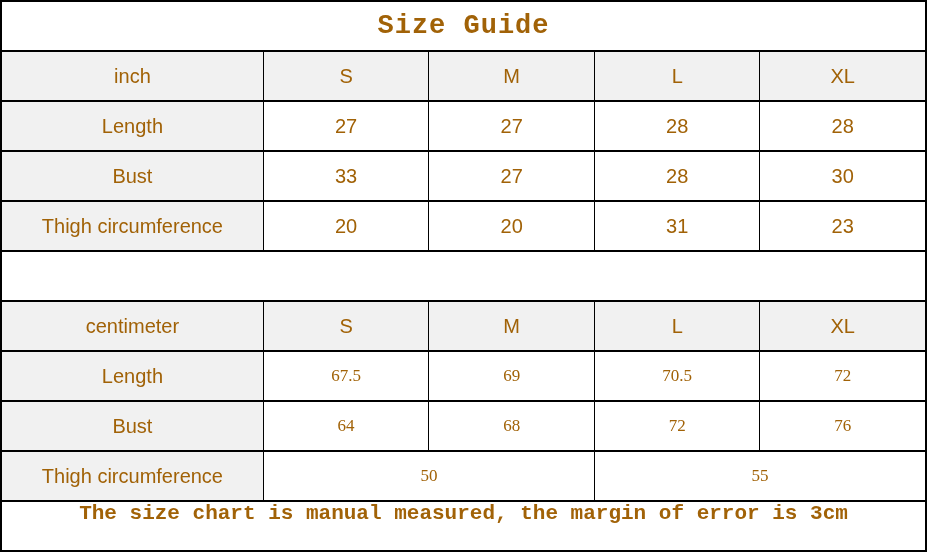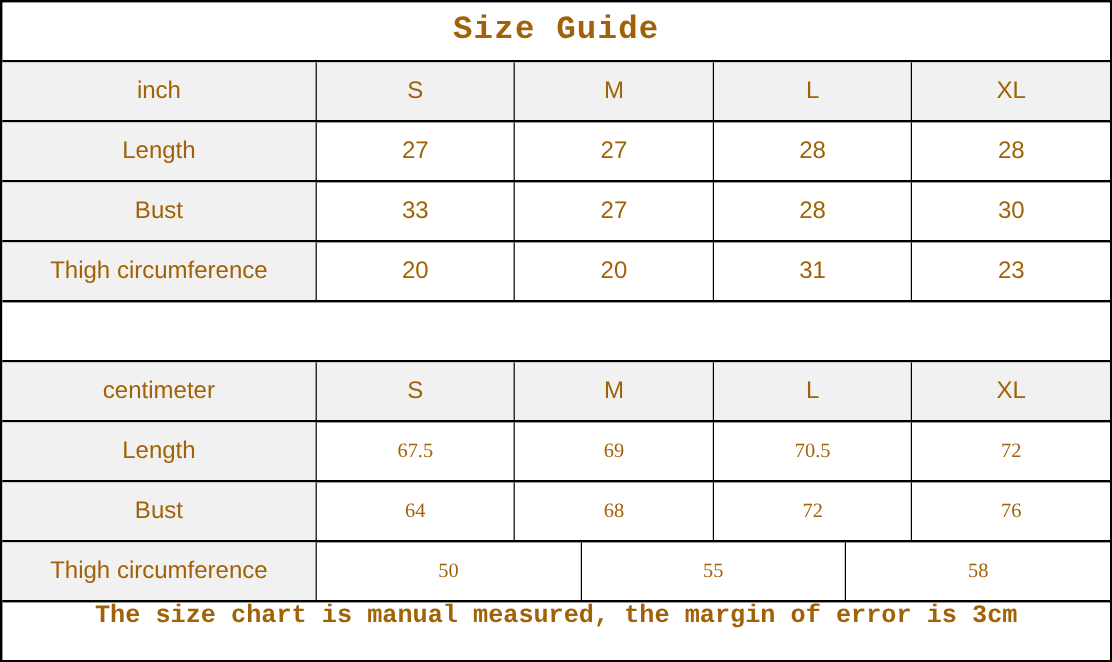--- a/index.html
+++ b/index.html
@@ -144,20 +144,19 @@
     <div class="cell col value">64</div>
     <div class="cell col value">68</div>
     <div class="cell col value">72</div>
     <div class="cell col value">76</div>
   </div>
 
   <div class="row cm">
     <div class="cell label gray">Thigh circumference</div>
     <div class="cell col value">50</div>
     <div class="cell col value">55</div>
-    <div class="cell col value">58</div>
   </div>
 
   <div class="row footer-row">
     <div class="footer-text">The size chart is manual measured, the margin of error is 3cm</div>
   </div>
 
 </div>
 
 </body></html>

